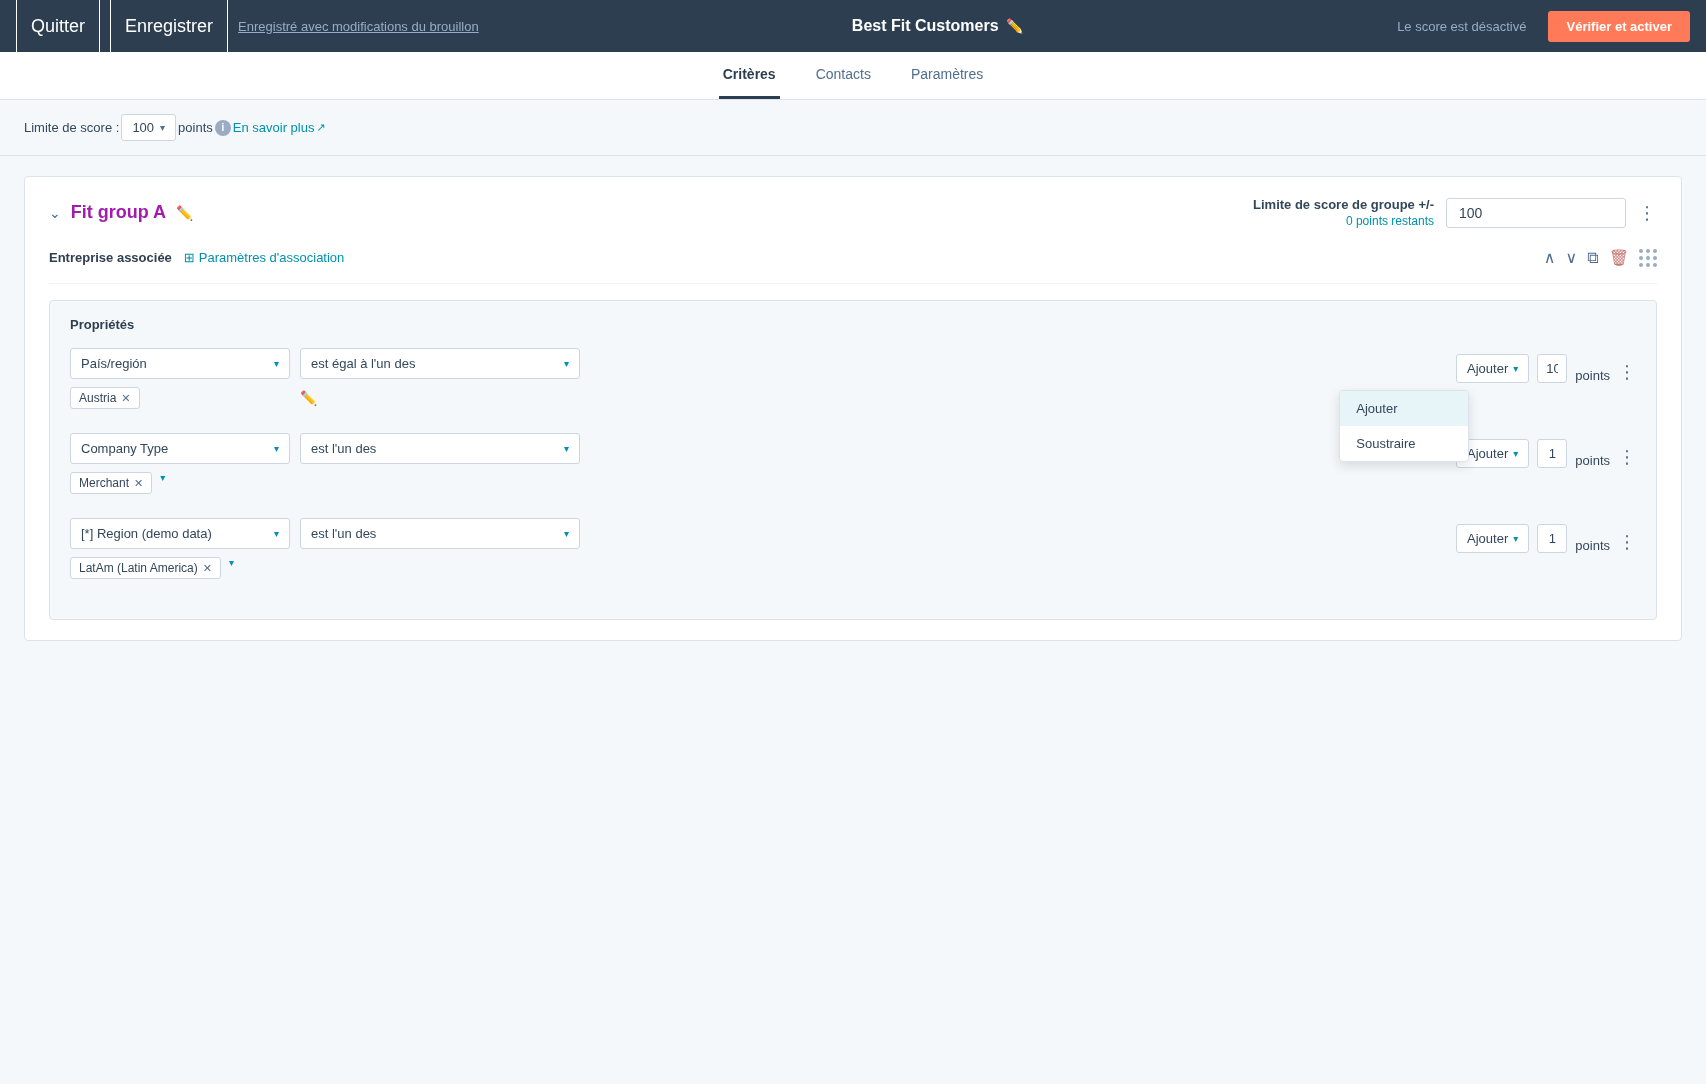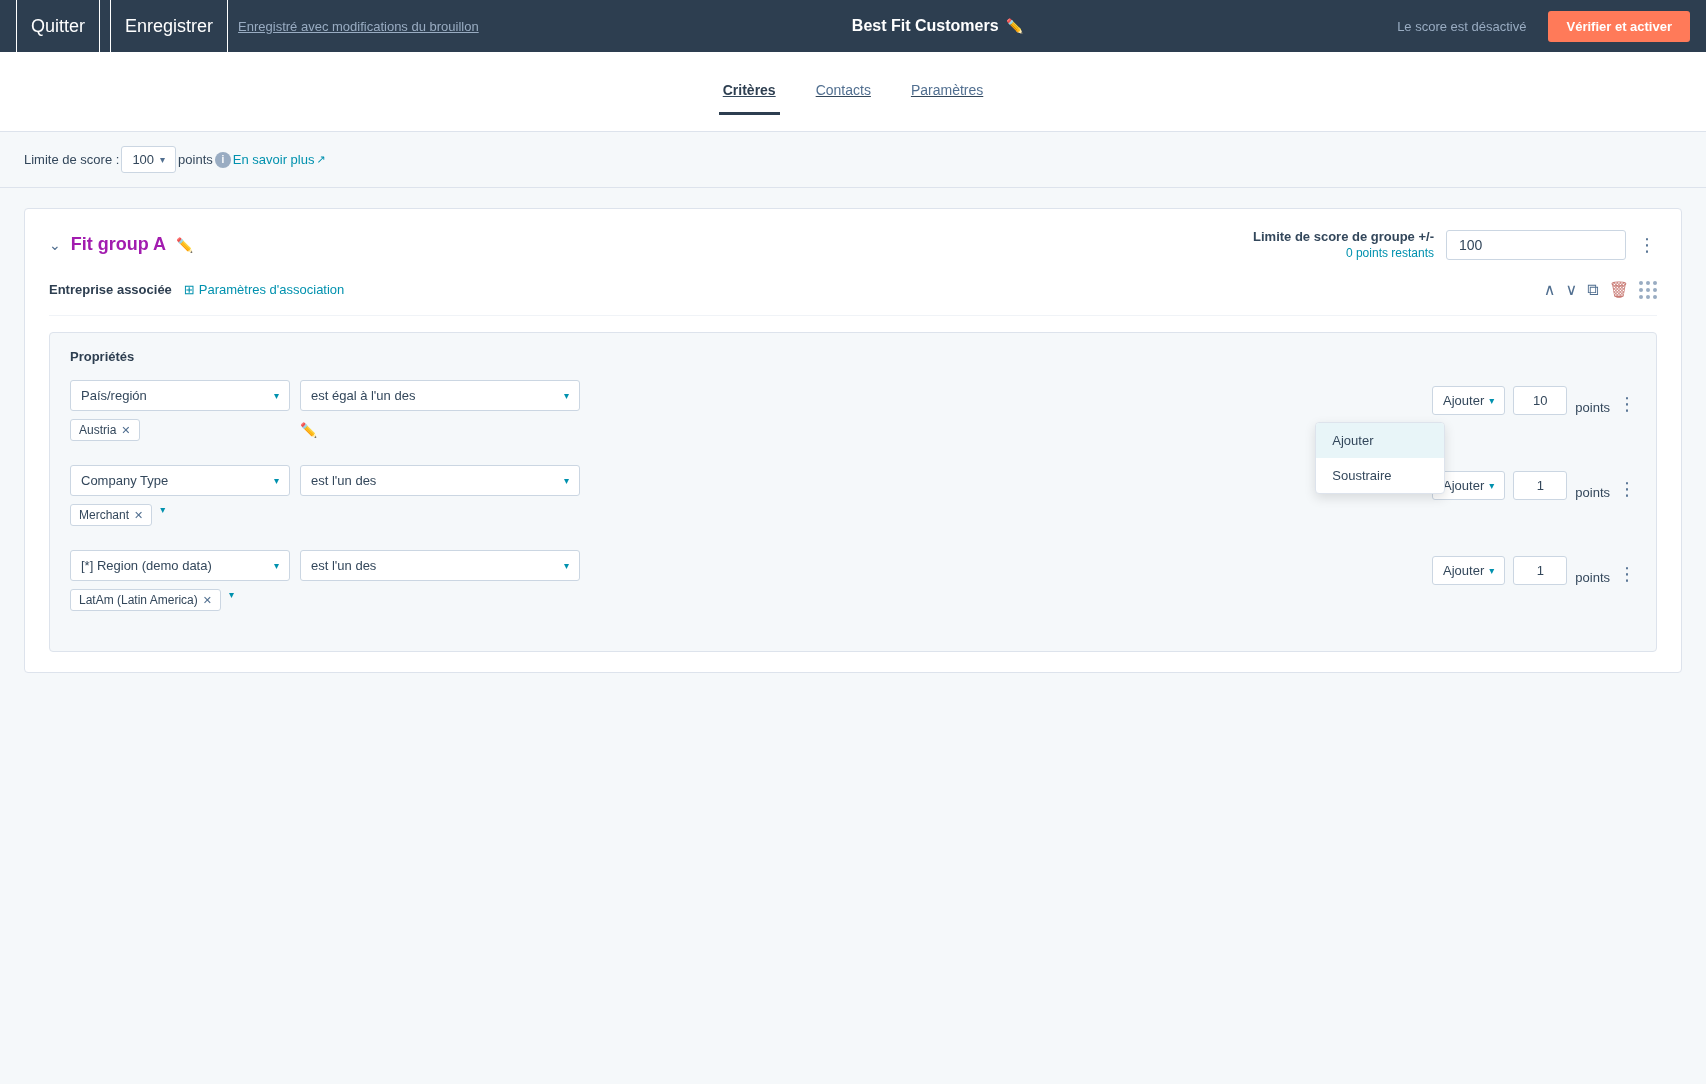--- a/index.html
+++ b/index.html
@@ -58,22 +58,21 @@
       white-space: nowrap;
     }
 
     
     .tabs-bar {
       background: #fff;
       border-bottom: 1px solid #dde3ec;
       display: flex;
       justify-content: center;
       gap: 32px;
-      padding: 16px 20px;
-      text-decoration: underline;
+      padding: 0 20px;
     }
     .tab {
       padding: 14px 4px;
       font-size: 14px;
       color: #516f90;
       cursor: pointer;
       border-bottom: 3px solid transparent;
       font-weight: 500;
     }
     .tab.active {
@@ -277,21 +276,21 @@
       align-items: center;
       gap: 5px;
       cursor: pointer;
       color: #33475b;
     }
     .ajouter-btn .caret { color: #0091ae; font-size: 10px; }
     .points-input {
       border: 1px solid #cbd6e2;
       border-radius: 3px;
       padding: 6px 8px;
-      width: 54px;
+      width: 30px;
       font-size: 13px;
       text-align: center;
       color: #33475b;
     }
     .points-text { font-size: 13px; color: #33475b; }
     .row-menu { color: #516f90; cursor: pointer; font-size: 18px; }
 
     
     .dropdown-popup {
       position: absolute;

